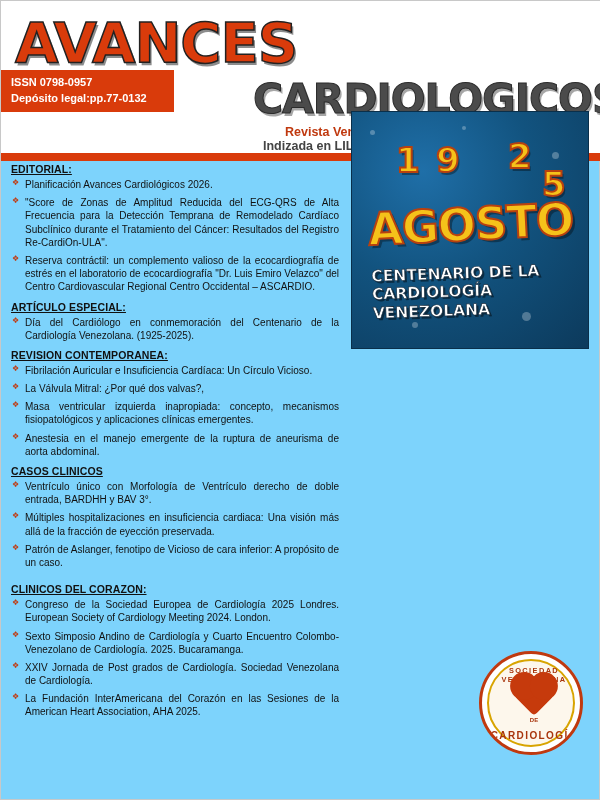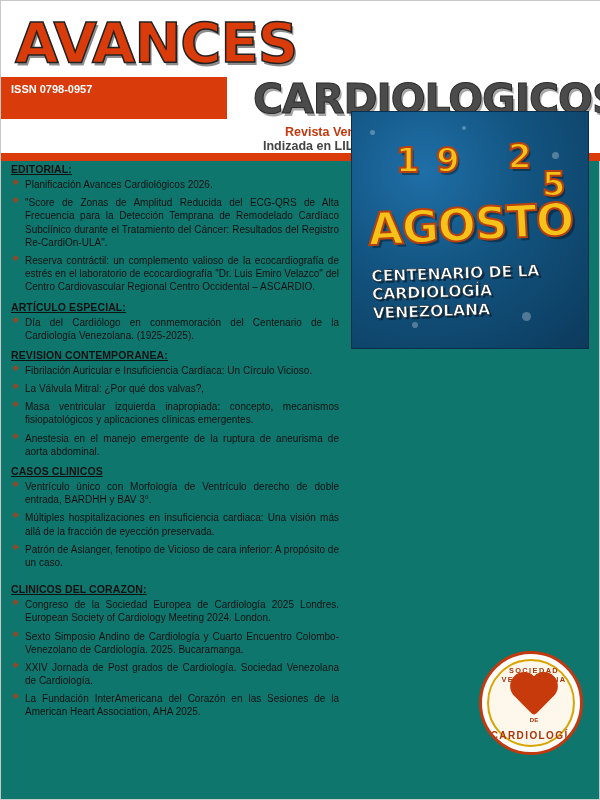--- a/index.html
+++ b/index.html
@@ -7,21 +7,21 @@
   body {
     width: 600px; height: 800px;
     font-family: "Liberation Sans", sans-serif;
     background: #ffffff;
     position: relative;
     overflow: hidden;
   }
   .page {
     width: 600px; height: 800px;
     position: relative;
-    background: #0f766e;
+    background: #7dd3fc;
     border: 1px solid #c8c8c8;
   }
 
   
   .masthead {
     position: absolute;
     left: 0; top: 0;
     width: 600px; height: 152px;
     background: #ffffff;
   }
@@ -44,22 +44,22 @@
     font-weight: bold;
     font-size: 41px;
     letter-spacing: -1px;
     color: #4b4b4b;
     -webkit-text-stroke: 1px #2b2b2b;
     text-shadow: 2px 3px 0 rgba(0,0,0,0.35);
     line-height: 1;
   }
   .issn-box {
     position: absolute;
-    left: 0px; top: 76px;
-    width: 226px; height: 42px;
+    left: 0px; top: 69px;
+    width: 173px; height: 42px;
     background: #d93b0b;
     color: #ffffff;
     font-size: 11px;
     font-weight: bold;
     padding: 5px 0 0 10px;
     line-height: 1.45;
   }
   .sub1 {
     position: absolute;
     left: 284px; top: 124px;
@@ -273,20 +273,21 @@
 </head>
 <body>
 
 <div class="page">
 
   <div class="masthead">
     <div class="title-avances">AVANCES</div>
     <div class="title-cardiologicos">CARDIOLOGICOS</div>
     <div class="issn-box">
       <div>ISSN 0798-0957</div>
+      <div>Depósito legal:pp.77-0132</div>
     </div>
     <div class="sub1">Revista Venezolana de Cardiología</div>
     <div class="sub2">Indizada en LILACS, LIVECS y LATINDEX</div>
   </div>
 
   <div class="divider"></div>
 
   <div class="content">
 
     <div class="col-left">

